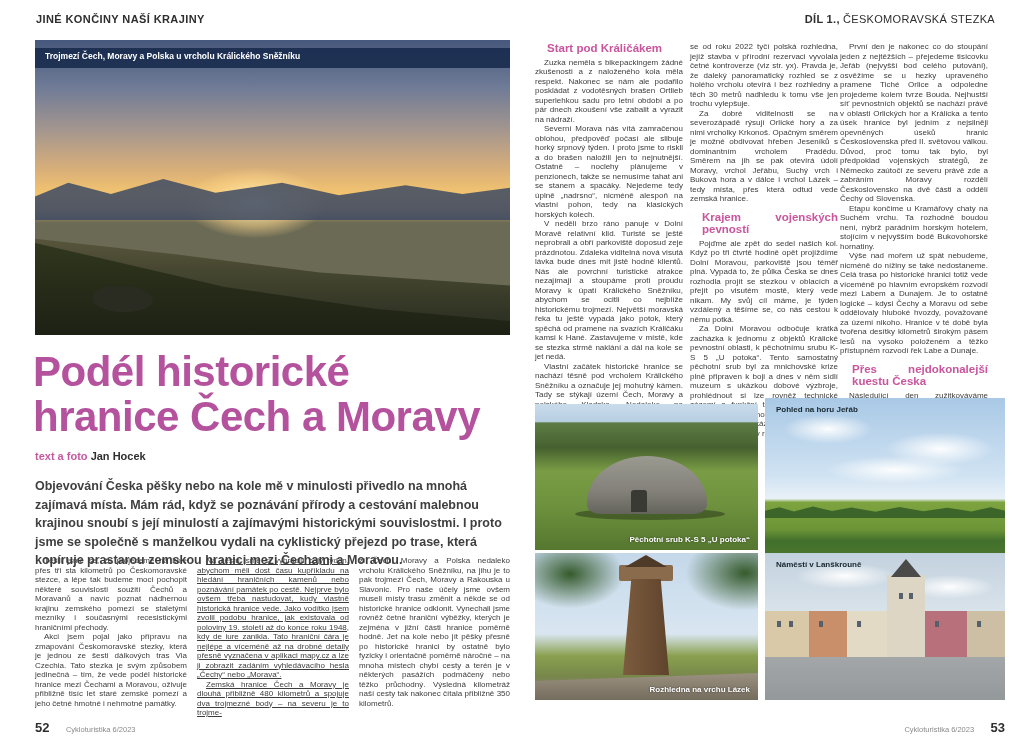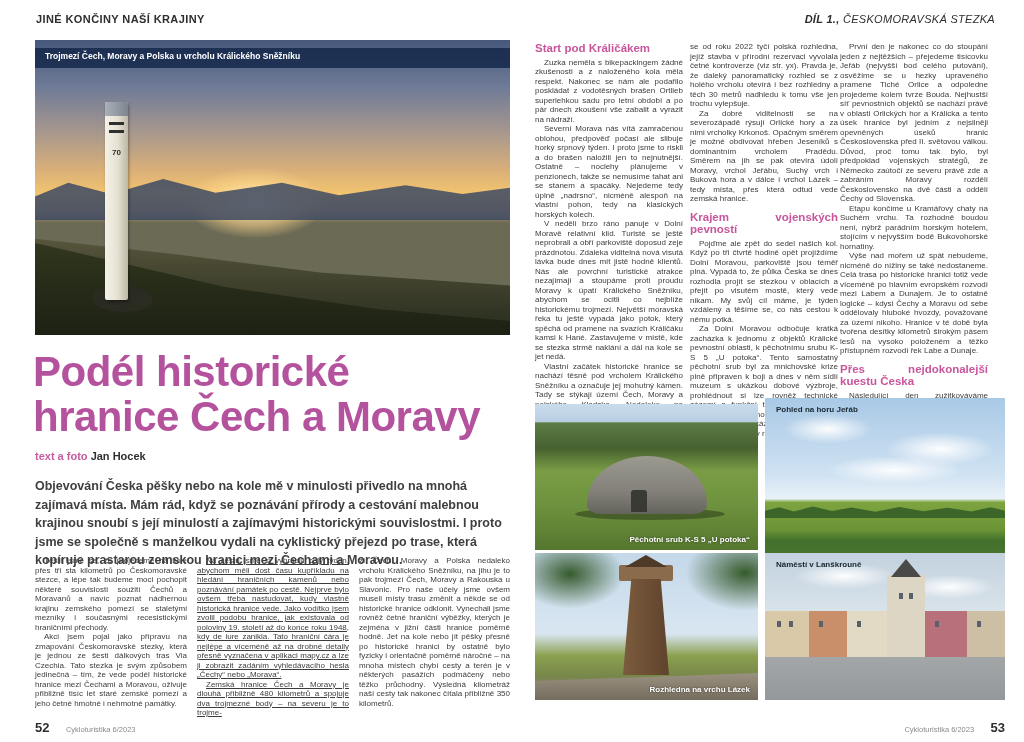--- a/index.html
+++ b/index.html
@@ -36,21 +36,21 @@
   .title{left:33px;top:349px;width:486px;color:#b4529e;font-weight:bold;font-size:42px;line-height:45px;letter-spacing:-.5px;}
   .byline{left:35px;top:450px;font-size:11px;font-weight:bold;}
   .byline .pre{color:#c75a9f;}
   .byline .auth{color:#2f2f2f;}
   .intro{left:35px;top:477px;width:478px;font-size:12.5px;font-weight:bold;color:#3f3f3f;line-height:18.5px;text-align:left;}
 
   
   .col{font-size:8px;line-height:9.5px;text-align:justify;color:#3c3c3c;}
   .col p{margin:0;}
   .col p.ind{text-indent:9px;}
-  .subhead{color:#c9559d;font-weight:bold;font-size:11.5px;line-height:12.5px;margin:0 0 3px 0;}
+  .subhead{color:#c9559d;font-weight:bold;font-size:11.5px;line-height:12.5px;margin:0 0 3px 12px;}
   .subhead.mid{margin-top:7px;}
 
   .lcol1{left:35px;top:556px;width:152px;}
   .lcol2{left:197px;top:556px;width:152px;text-decoration:underline;}
   .lcol3{left:359px;top:556px;width:151px;}
 
   .rcol1{left:535px;top:42px;width:148px;}
   .rcol2{left:690px;top:42px;width:148px;}
   .rcol3{left:840px;top:42px;width:148px;}
 
@@ -97,26 +97,20 @@
 <body>
 
 <div class="abs kicker" style="left:36px;top:13px;">JINÉ KONČINY NAŠÍ KRAJINY</div>
 
 <div class="abs hero">
   <div class="abs sun"></div>
   <div class="abs ridge"></div>
   <div class="abs slope1"></div>
   <div class="abs slope2"></div>
   <div class="abs rock"></div>
-  <div class="abs post">
-    <div class="abs post-cap"></div>
-    <div class="abs post-band" style="top:20px;"></div>
-    <div class="abs post-band" style="top:28px;"></div>
-    <div class="abs post-num">70</div>
-  </div>
   <div class="abs caption-band">
     <span>Trojmezí Čech, Moravy a Polska u vrcholu Králického Sněžníku</span>
   </div>
 </div>
 
 <div class="abs title">
   <div>Podél historické</div>
   <div>hranice Čech a Moravy</div>
 </div>
 
@@ -137,21 +131,21 @@
 </div>
 <div class="abs col lcol3">
   <p>zí Čech, Moravy a Polska nedaleko vrcholu Králického Sněžníku, na jihu je to pak trojmezí Čech, Moravy a Rakouska u Slavonic. Pro naše účely jsme ovšem museli místy trasu změnit a někde se od historické hranice odklonit. Vynechali jsme rovněž četné hraniční výběžky, kterých je zejména v jižní části hranice poměrně hodně. Jet na kole nebo jít pěšky přesně po historické hranici by ostatně bylo fyzicky i orientačně poměrně náročné – na mnoha místech chybí cesty a terén je v některých pasážích podmáčený nebo těžko průchodný. Výsledná kilometráž naší cesty tak nakonec čítala přibližně 350 kilometrů.</p>
 </div>
 
 <div class="abs" style="left:35px;top:718px;">
   <span class="pagenum">52</span>
   <span class="footer" style="margin-left:12px;">Cykloturistika 6/2023</span>
 </div>
 
-<div class="abs kicker-right" style="right:29px;top:13px;font-style:italic;">
+<div class="abs kicker-right" style="right:29px;top:13px;">
   <span class="b">DÍL 1.,</span><span> ČESKOMORAVSKÁ STEZKA</span>
 </div>
 
 <div class="abs col rcol1">
   <h3 class="subhead">Start pod Králičákem</h3>
   <p class="ind">Zuzka neměla s bikepackingem žádné zkušenosti a z naloženého kola měla respekt. Nakonec se nám ale podařilo poskládat z vodotěsných brašen Ortlieb superlehkou sadu pro letní období a po pár dnech zkoušení vše zabalit a vyrazit na nádraží.</p>
   <p class="ind">Severní Morava nás vítá zamračenou oblohou, předpověď počasí ale slibuje horký srpnový týden. I proto jsme to riskli a do brašen naložili jen to nejnutnější. Ostatně – noclehy plánujeme v penzionech, takže se nemusíme tahat ani se stanem a spacáky. Nejedeme tedy úplně „nadrsno“, nicméně alespoň na vlastní pohon, tedy na klasických horských kolech.</p>
   <p class="ind">V neděli brzo ráno panuje v Dolní Moravě relativní klid. Turisté se ještě neprobrali a obří parkoviště doposud zeje prázdnotou. Zdaleka viditelná nová visutá lávka bude dnes mít jistě hodně klientů. Nás ale povrchní turistické atrakce nezajímají a stoupáme proti proudu Moravy k úpatí Králického Sněžníku, abychom se ocitli co nejblíže historickému trojmezí. Největší moravská řeka tu ještě vypadá jako potok, který spěchá od pramene na svazích Králičáku kamsi k Hané. Zastavujeme v místě, kde se stezka strmě naklání a dál na kole se jet nedá.</p>
   <p class="ind">Vlastní začátek historické hranice se nachází těsně pod vrcholem Králického Sněžníku a označuje jej mohutný kámen. Tady se stýkají území Čech, Moravy a polského Kladska. Nedaleko na samotném vrcholu</p>
 </div>

